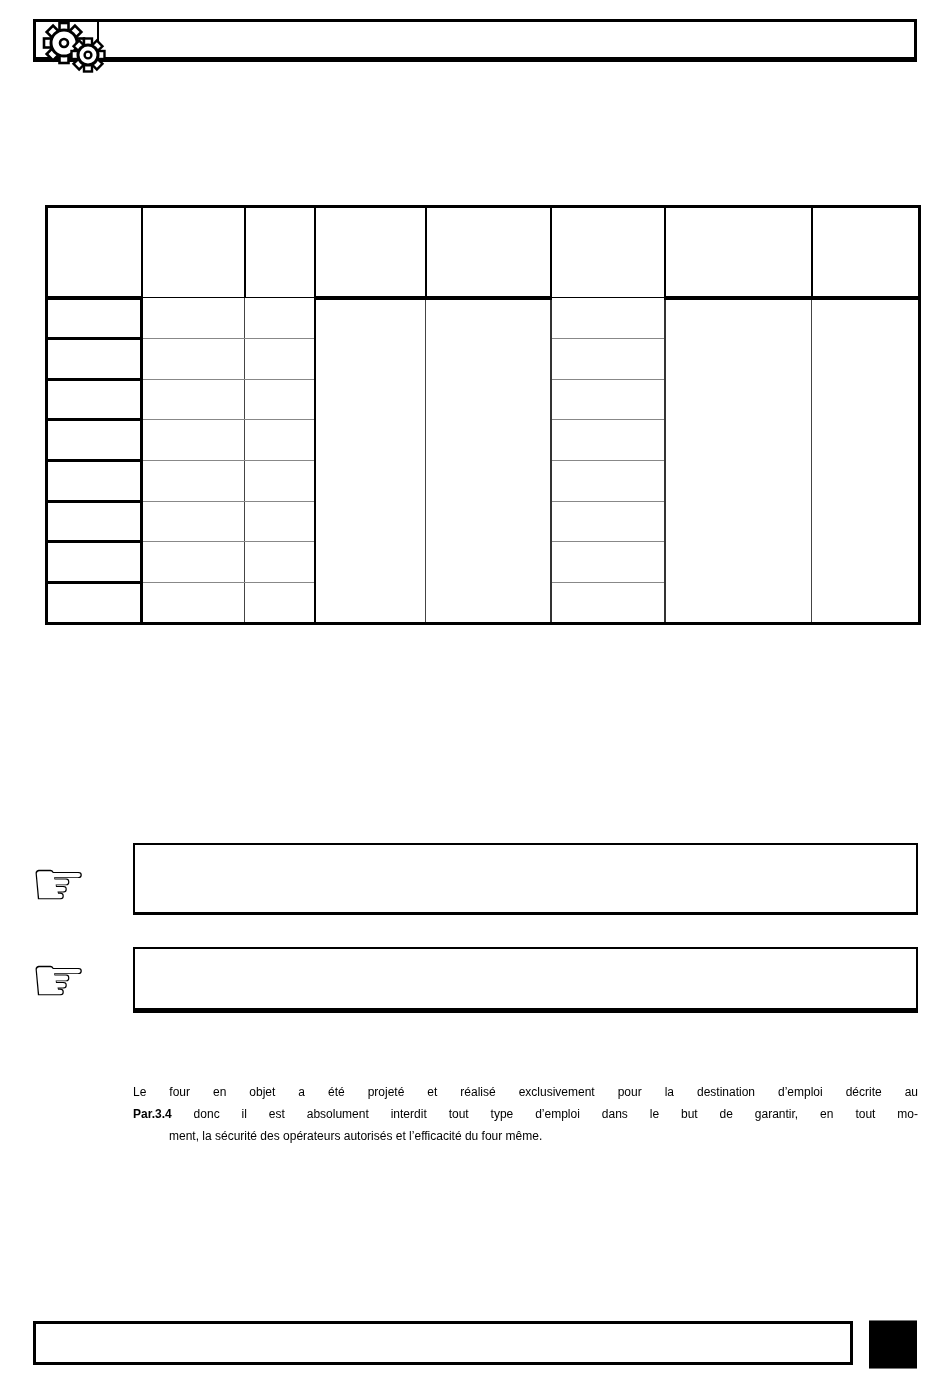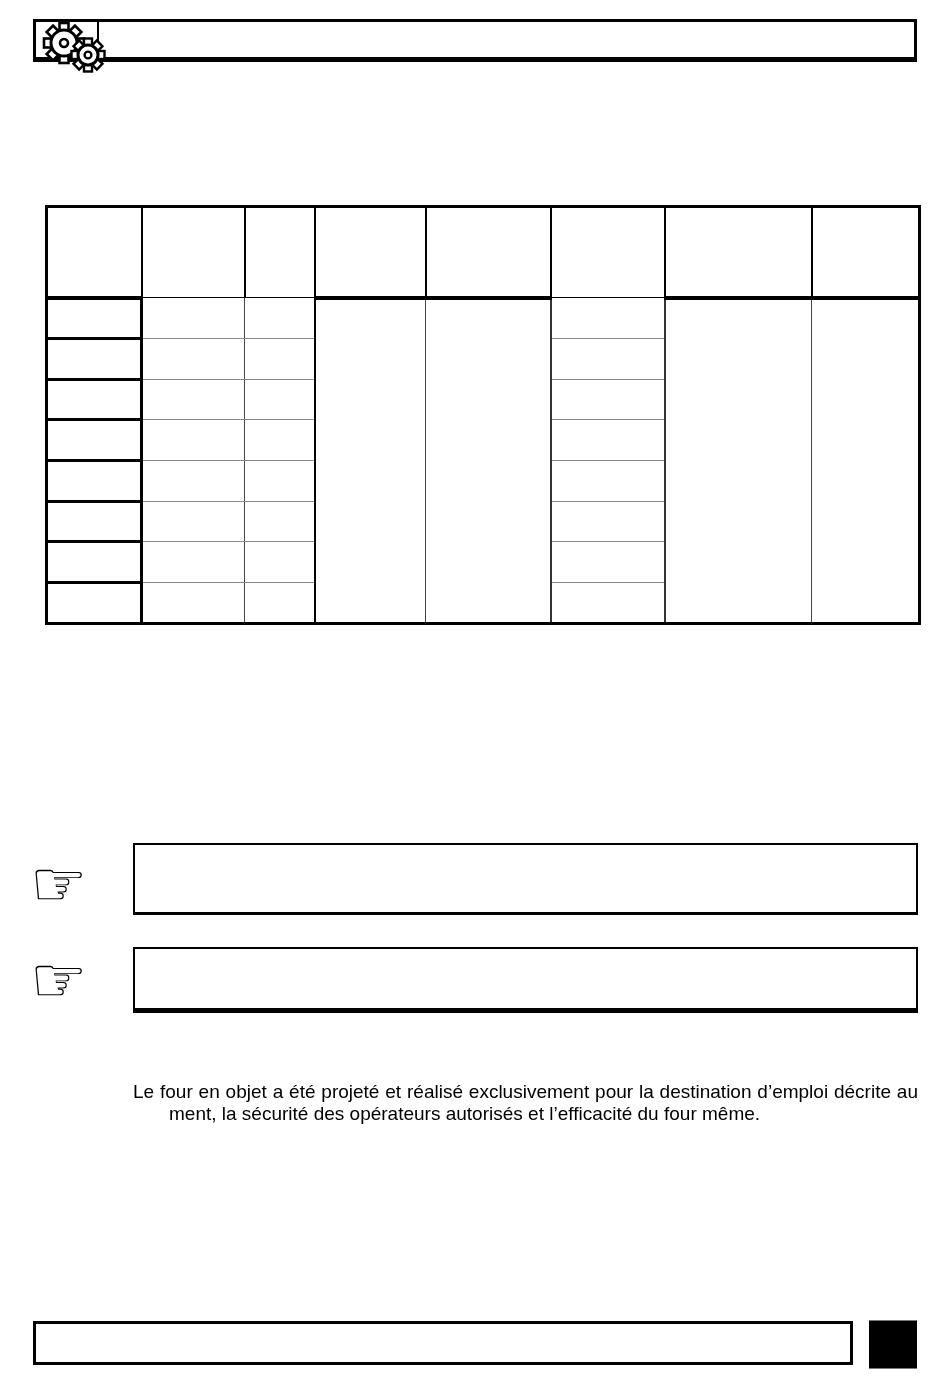--- a/index.html
+++ b/index.html
@@ -56,21 +56,21 @@
   .hand2 { left:30px; top:944px; }
   .note-box {
     left:133px; width:781px; background:#fff;
   }
   .note1 { top:843px; height:67px; border:2px solid #000; border-bottom-width:3px; }
   .note2 { top:947px; height:59px; border:2px solid #000; border-bottom-width:5px; }
 
   
   .usage-paragraph {
     left:133px; top:1081px; width:785px;
-    font-size:19px; line-height:22px;
+    font-size:12px; line-height:22px;
   }
   .pline { text-align:justify; text-align-last:justify; }
   .pline.last { text-align-last:left;margin-left:36px; }
   .pline b { font-weight:bold; }
 
   
   .footer-box {
     left:33px; top:1321px; width:814px; height:38px;
     border:3px solid #000; background:#fff;
   }
@@ -202,19 +202,20 @@
   </div>
 
   <div class="abs hand-icon hand1">☞</div>
   <div class="abs note-box note1"></div>
 
   <div class="abs hand-icon hand2">☞</div>
   <div class="abs note-box note2"></div>
 
   <div class="abs usage-paragraph">
     <div class="pline">Le four en objet a été projeté et réalisé exclusivement pour la destination d’emploi décrite au</div>
+    <div class="pline"><b>Par.3.4</b><span> donc il est absolument interdit tout type d’emploi dans le but de garantir, en tout mo-</span></div>
     <div class="pline last">ment, la sécurité des opérateurs autorisés et l’efficacité du four même.</div>
   </div>
 
   <div class="abs footer-box"></div>
   <div class="abs page-number-block"></div>
 
 </div>
 
 </body></html>

